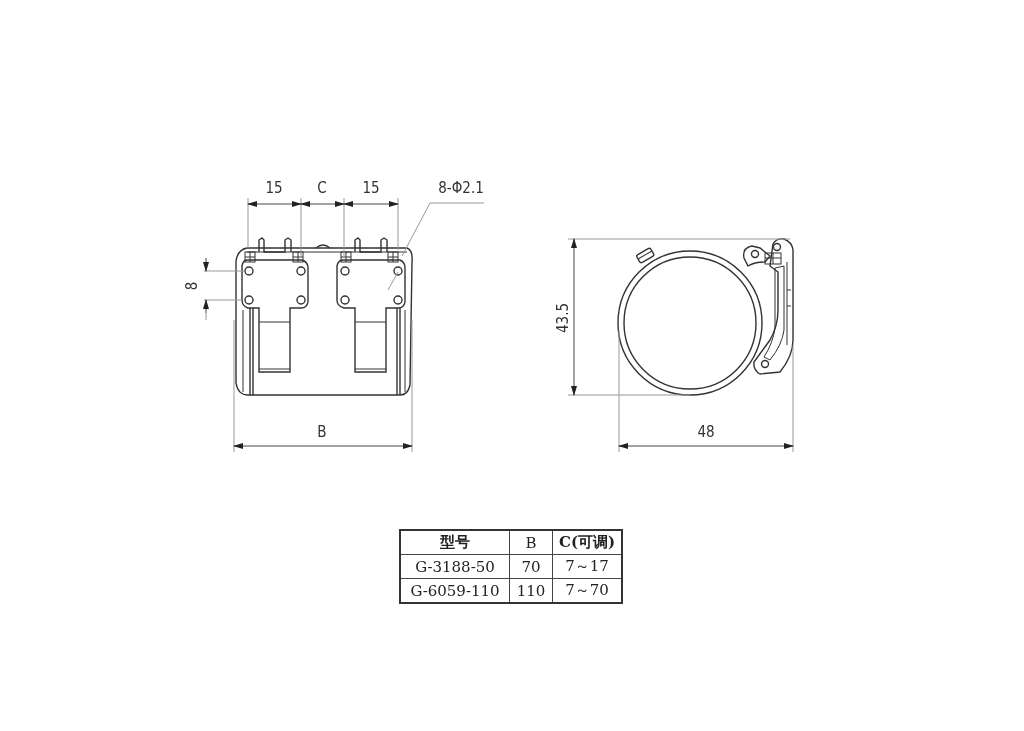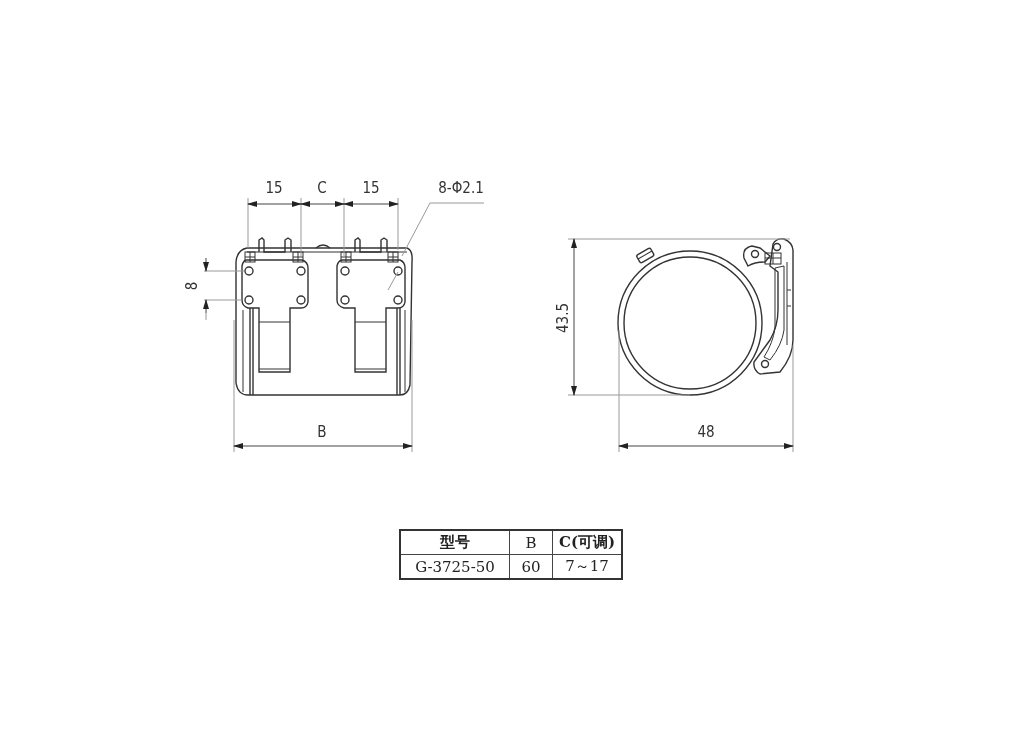--- a/index.html
+++ b/index.html
@@ -150,18 +150,23 @@
 </svg>
 
 <table class="spec-table">
   <tbody>
       <tr>
     <th class="col-model">型号</th>
     <th class="col-b" style="font-weight:normal">B</th>
     <th class="col-c" style="font-weight:bold">C(可调)</th>
   </tr>
   <tr>
-    <td>G-3725-50</td>
-    <td>60</td>
+    <td>G-3188-50</td>
+    <td>70</td>
     <td>7～17</td>
+  </tr>
+  <tr>
+    <td>G-6059-110</td>
+    <td>110</td>
+    <td>7～70</td>
   </tr>
 </tbody>
   </table>
 
 </body></html>

